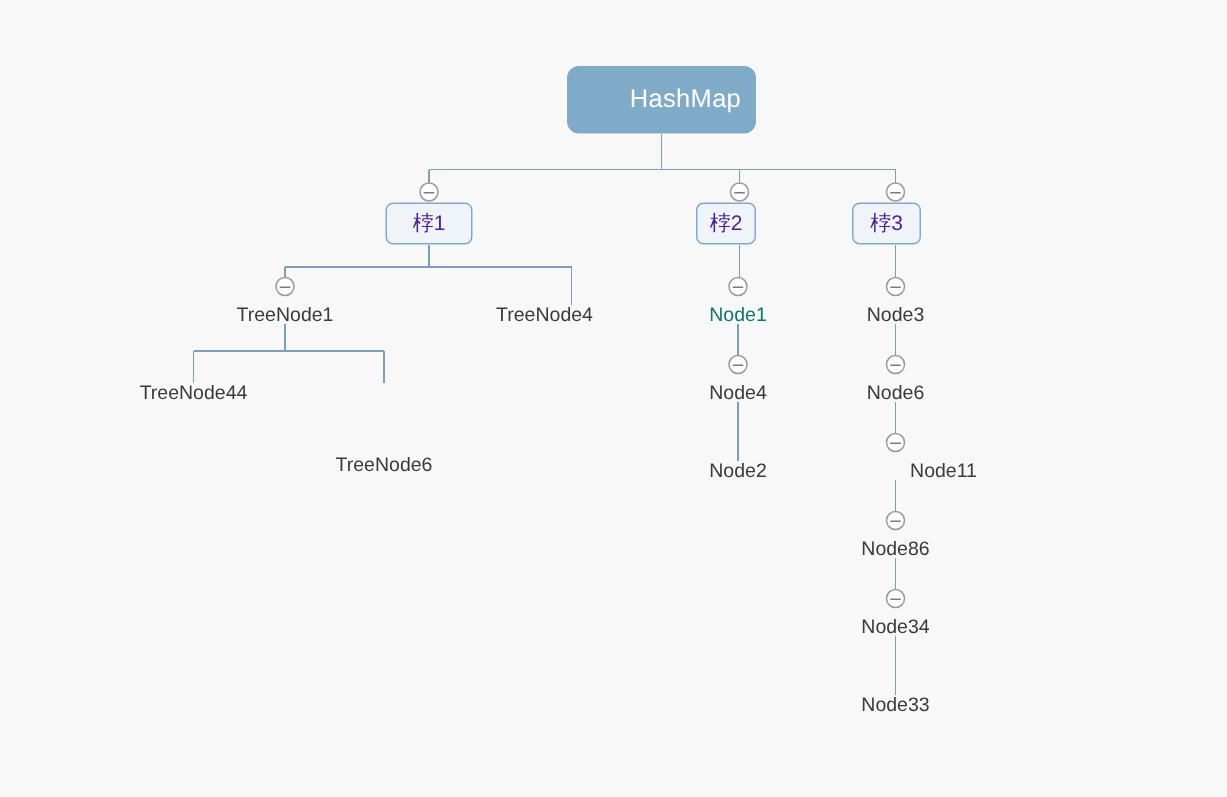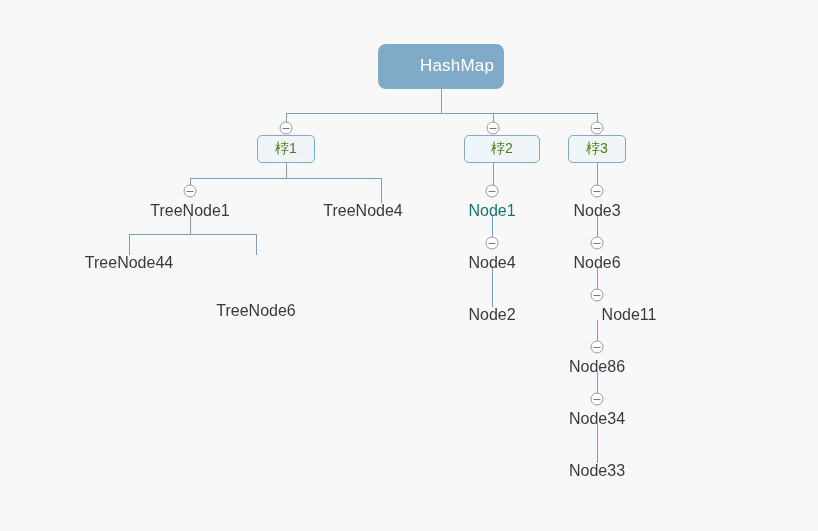--- a/index.html
+++ b/index.html
@@ -44,28 +44,28 @@
 
   
   .box-node {
     position: absolute;
     display: flex;
     align-items: center;
     justify-content: center;
     border-radius: 5px;
     box-sizing: border-box;
     font-size: 14px;
-    color: #4d7c0f;
+    color: #4c1d95;
   }
 
   
   .text-node {
     position: absolute;
     white-space: nowrap;
-    font-size: 16px;
+    font-size: 13px;
     color: #3a3a3a;
     text-align: left;
     transform: translateX(-50%);
   }
 
   
   .toggle {
     position: absolute;
     width: 13px;
     height: 13px;
@@ -116,24 +116,24 @@
       <path d="M597,424 L597,463" stroke="#7a9fb8" stroke-width="1" fill="none" shape-rendering="crispEdges"></path>
     </svg>
 
   <div class="root-node" style="left: 378px; top: 43.5px; width: 126px; height: 45px; background: rgb(127, 171, 200); color: rgb(255, 255, 255); padding-left: 32px;">
     <span>HashMap</span>
   </div>
 
   <div class="box-node" style="left: 257px; top: 135px; width: 58px; height: 28px; background: rgb(238, 244, 248); border: 1px solid rgb(127, 171, 200);">
     <span>桲1</span>
   </div>
-  <div class="box-node" style="left: 464px; top: 135px; width: 76px; height: 28px; background: rgb(238, 244, 248); border: 1px solid rgb(127, 171, 200); text-align: center;">
+  <div class="box-node" style="left: 464px; top: 135px; width: 40px; height: 28px; background: rgb(238, 244, 248); border: 1px solid rgb(127, 171, 200); text-align: center;">
     <span>桲2</span>
   </div>
-  <div class="box-node" style="left: 568px; top: 135px; width: 58px; height: 28px; background: rgb(238, 244, 248); border: 1px solid rgb(127, 171, 200);">
+  <div class="box-node" style="left: 568px; top: 135px; width: 46px; height: 28px; background: rgb(238, 244, 248); border: 1px solid rgb(127, 171, 200);">
     <span>桲3</span>
   </div>
 
   <div class="text-node" style="left: 190px; top: 202px; color: rgb(58, 58, 58);">TreeNode1</div>
   <div class="text-node" style="left: 363px; top: 202px; color: rgb(58, 58, 58);">TreeNode4</div>
   <div class="text-node" style="left: 129px; top: 254px; color: rgb(58, 58, 58);">TreeNode44</div>
   <div class="text-node" style="left: 256px; top: 254px; color: rgb(58, 58, 58); margin-top: 48px;">TreeNode6</div>
 
   <div class="text-node" style="left: 492px; top: 202px; color: #0f766e;">Node1</div>
   <div class="text-node" style="left: 492px; top: 254px; color: rgb(58, 58, 58);">Node4</div>

